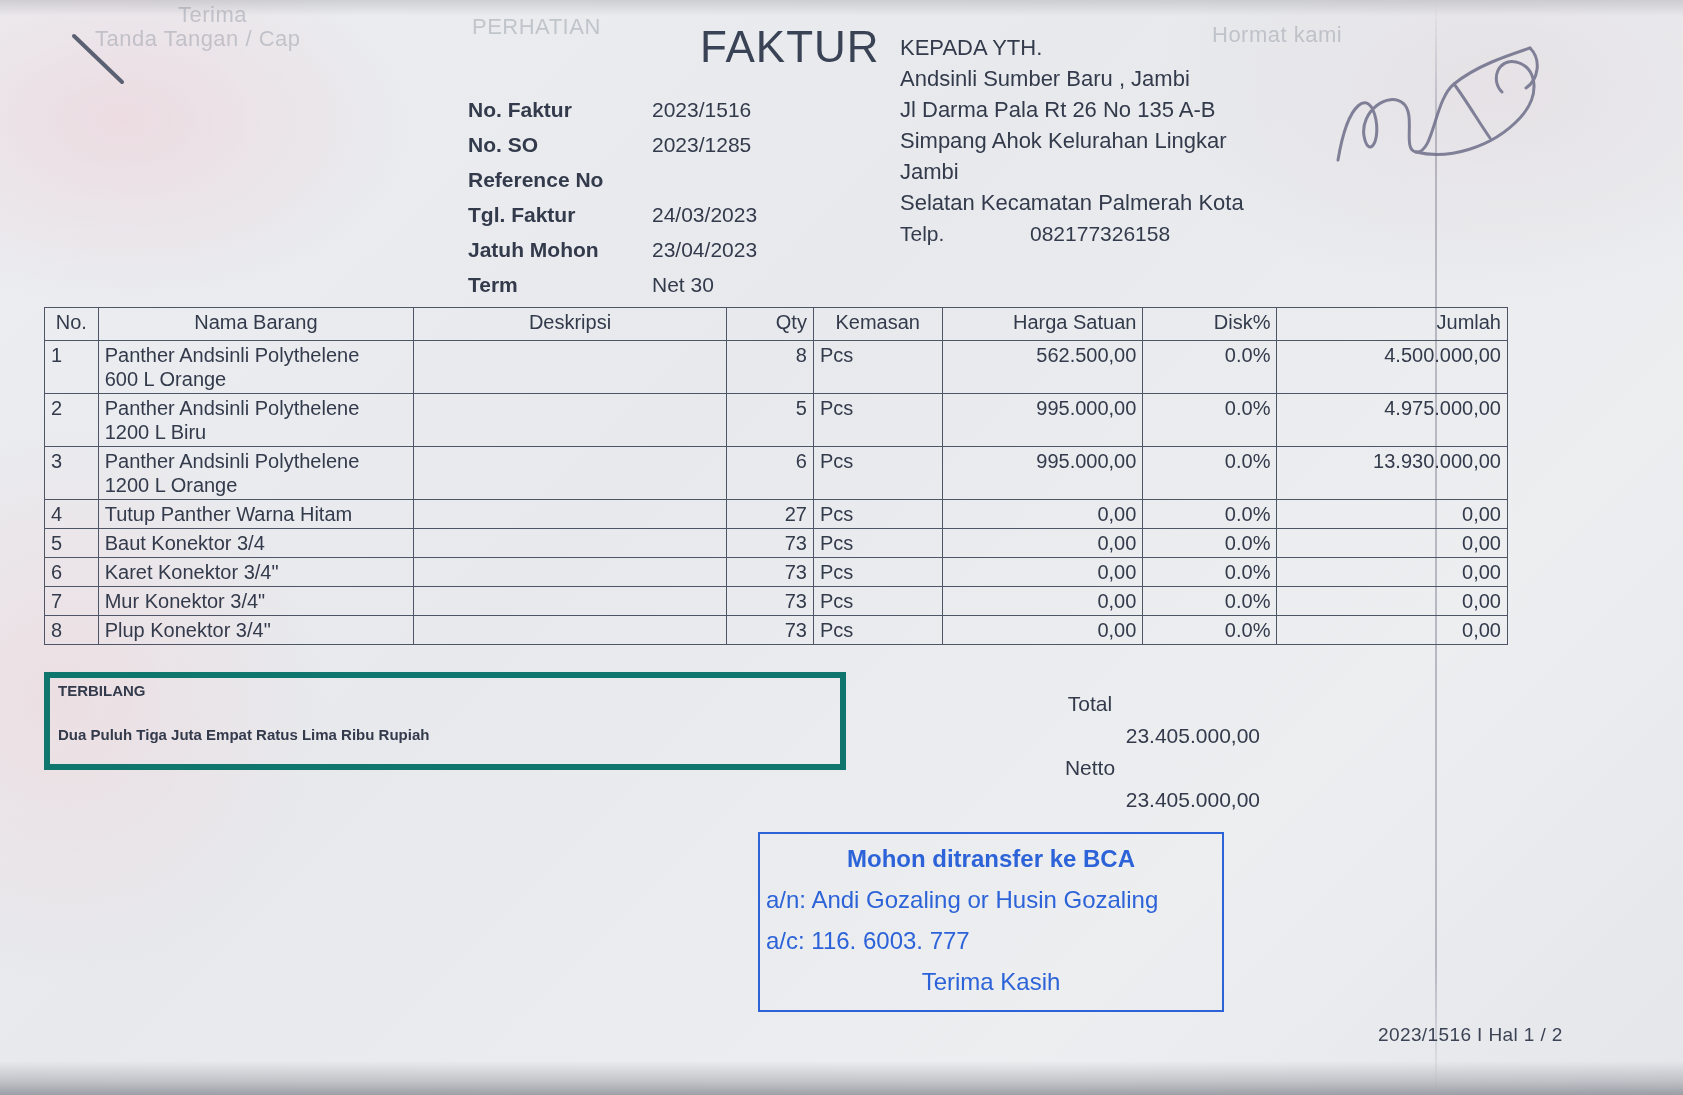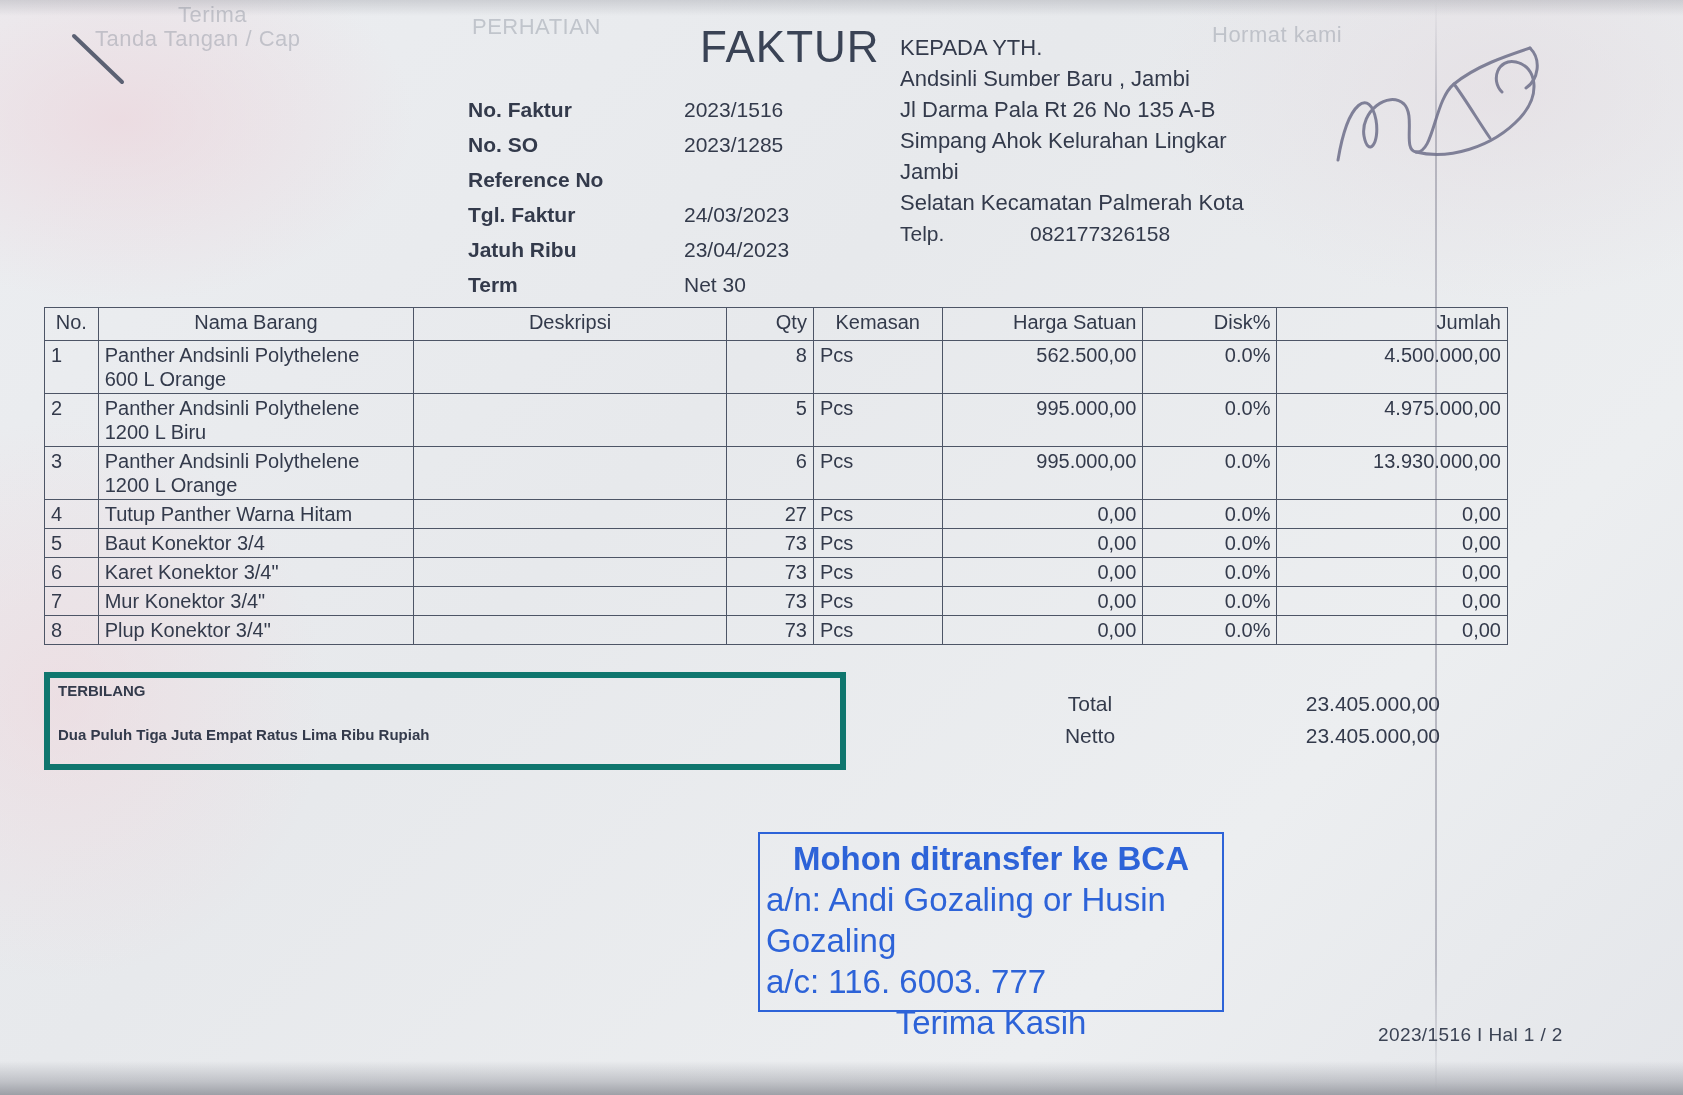--- a/index.html
+++ b/index.html
@@ -71,21 +71,21 @@
     position: absolute;
     left: 468px; top: 92px;
     font-size: 21px;
     line-height: 35px;
     font-weight: bold;
     color: #333a4b;
   }
   .meta .row { height: 35px; }
   .meta-vals {
     position: absolute;
-    left: 684px; top: 92px;
+    left: 652px; top: 92px;
     font-size: 21px;
     line-height: 35px;
     color: #333a4b;
   }
   .meta-vals .row { height: 35px; }
 
   .kepada {
     position: absolute;
     left: 900px; top: 32px;
     font-size: 22px;
@@ -175,36 +175,37 @@
   .totals {
     position: absolute;
     left: 1000px;
     top: 688px;
     width: 636px;
     font-size: 21px;
     color: #333a4b;
   }
   .totals .trow {
     display: flex;
-    justify-content: flex-start;
+    justify-content: center;
     line-height: 32px;
+    flex-direction: column;
   }
   .totals .tlab { width: 180px; text-align: center; }
   .totals .tval { width: 260px; text-align: right; }
 
   
   .stamp {
     position: absolute;
     left: 758px;
     top: 832px;
     width: 466px;
     height: 180px;
     border: 2px solid #2d63d8;
     color: #2d63d8;
-    font-size: 33px;
+    font-size: 24px;
     line-height: 41px;
     text-align: center;
     padding-top: 4px;
     box-sizing: border-box;
   }
   .stamp .l1 { font-weight: bold; }
   .stamp .l2 { text-align: left; padding-left: 6px; }
   .stamp .l3 { text-align: left; padding-left: 6px; }
 
   .footer-ref {
@@ -243,21 +244,21 @@
     </g>
   </svg>
 
   <div class="faktur-title">FAKTUR</div>
 
   <div class="meta">
     <div class="row">No. Faktur</div>
     <div class="row">No. SO</div>
     <div class="row">Reference No</div>
     <div class="row">Tgl. Faktur</div>
-    <div class="row">Jatuh Ribu</div>
+    <div class="row">Jatuh Mohon</div>
     <div class="row">Term</div>
   </div>
   <div class="meta-vals">
     <div class="row">2023/1516</div>
     <div class="row">2023/1285</div>
     <div class="row"></div>
     <div class="row">24/03/2023</div>
     <div class="row">23/04/2023</div>
     <div class="row">Net 30</div>
   </div>

